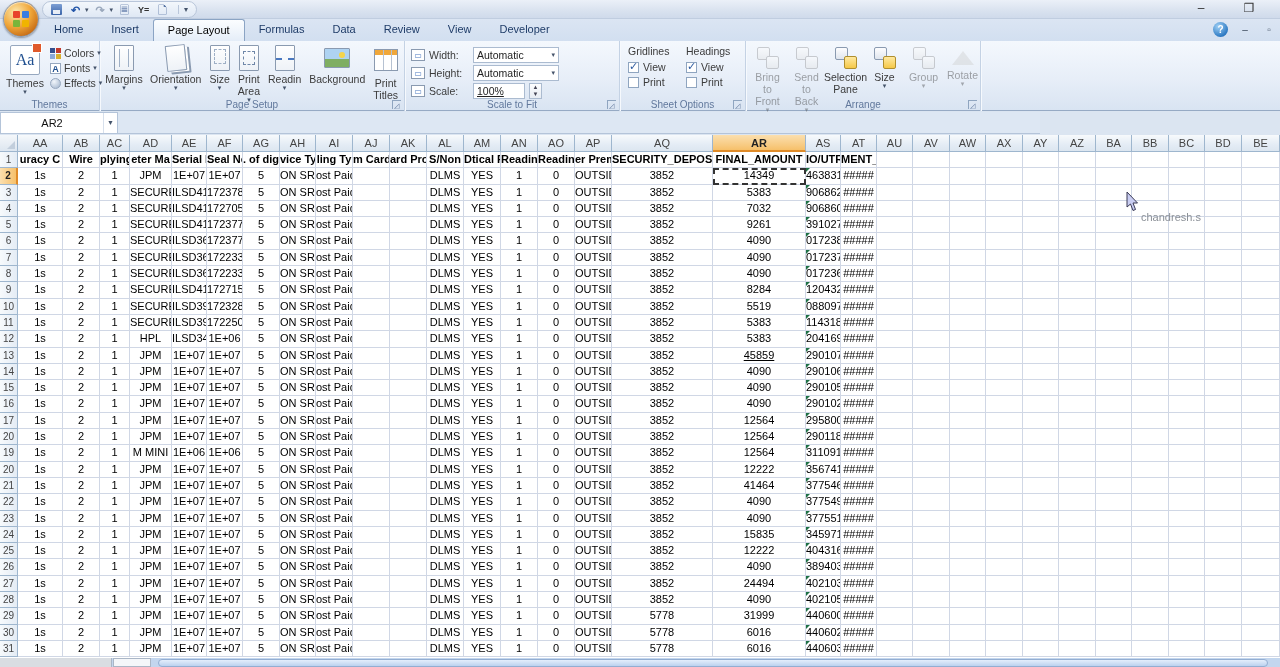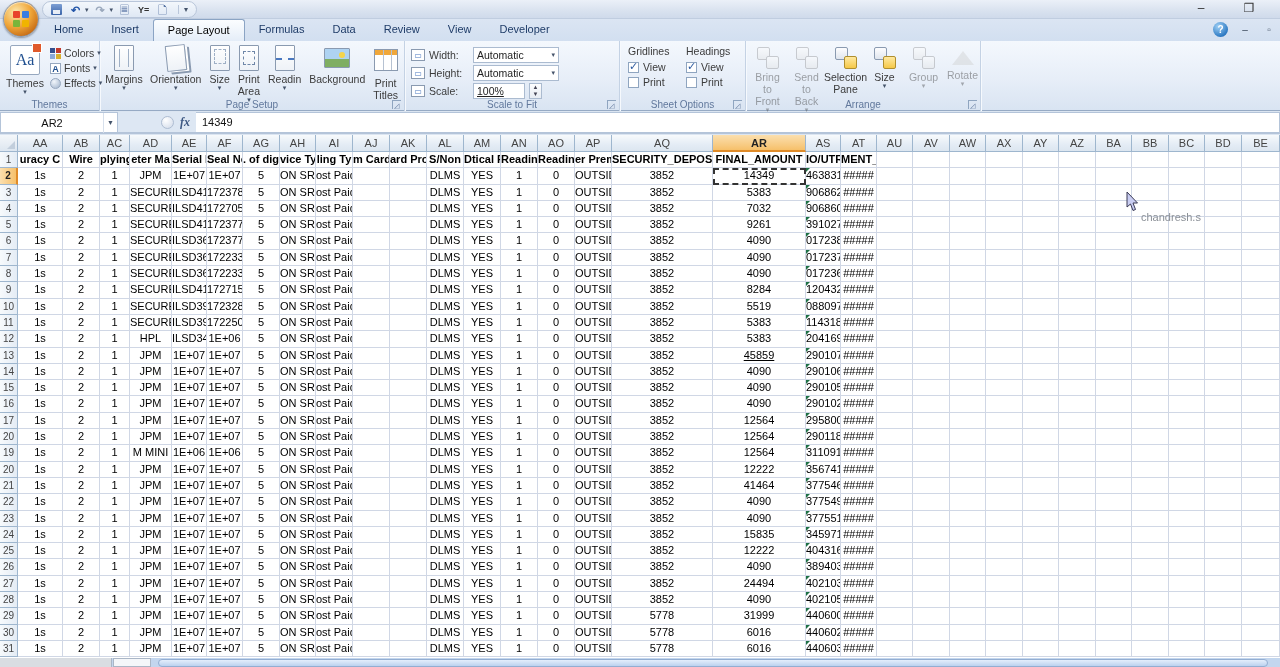--- a/index.html
+++ b/index.html
@@ -129,22 +129,22 @@
   .shape2 { width:22px; height:22px; position:relative; margin:2px 0 0; }
   .shape2 i { position:absolute; width:13px; height:13px; border:1px solid #8a9ab0;
     background:linear-gradient(#fdfdfe,#dfe5ee); border-radius:2px; }
   .shape2 i:first-child { left:0; top:0; }
   .shape2 i:last-child  { right:0; bottom:0; }
   .shape2.accent i:last-child { background:linear-gradient(#ffe9a0,#f5c848); border-color:#b08f2e; }
   .rotate-tri { width:0; height:0; margin:6px 0 2px; border-left:11px solid transparent; border-right:11px solid transparent;
     border-bottom:14px solid #c9d2de; }
 
   
-  .fbar { position:absolute; top:112px; left:0; width:1280px; height:22px;
-    background:#dde7f3; border-bottom:1px solid #b4c4d9; display:flex; align-items:stretch; }
+  .fbar { position:absolute; top:112px; left:0; width:1040px; height:22px;
+    background:#dde7f3; border-bottom:1px solid #b4c4d9; display:flex; align-items:stretch;flex-direction:column; }
   .namebox { width:118px; background:#fff; border:1px solid #b4c4d9; font-size:11px; color:#111;
     display:flex; align-items:center; }
   .namebox .nb-text { flex:1; text-align:center; }
   .nb-caret { width:14px; font-size:7px; color:#44536a; text-align:center; border-left:1px solid #d7e0ec; line-height:20px; }
   .fx-zone { width:78px; display:flex; align-items:center; justify-content:flex-end; gap:6px; padding:0 6px;
     border-bottom:1px solid #b4c4d9; }
   .fx-dot { width:13px; height:13px; border-radius:50%; background:radial-gradient(circle at 35% 30%,#fff,#cfd9e8); border:1px solid #aebdd2; }
   .fx { font-size:12px; font-style:italic; font-family:"Liberation Serif", serif; color:#3e5984; font-weight:bold; }
   .fvalue { flex:1; background:#fff; border:1px solid #b4c4d9; border-left:none; font-size:11px;
     color:#111; padding:3px 6px; }

